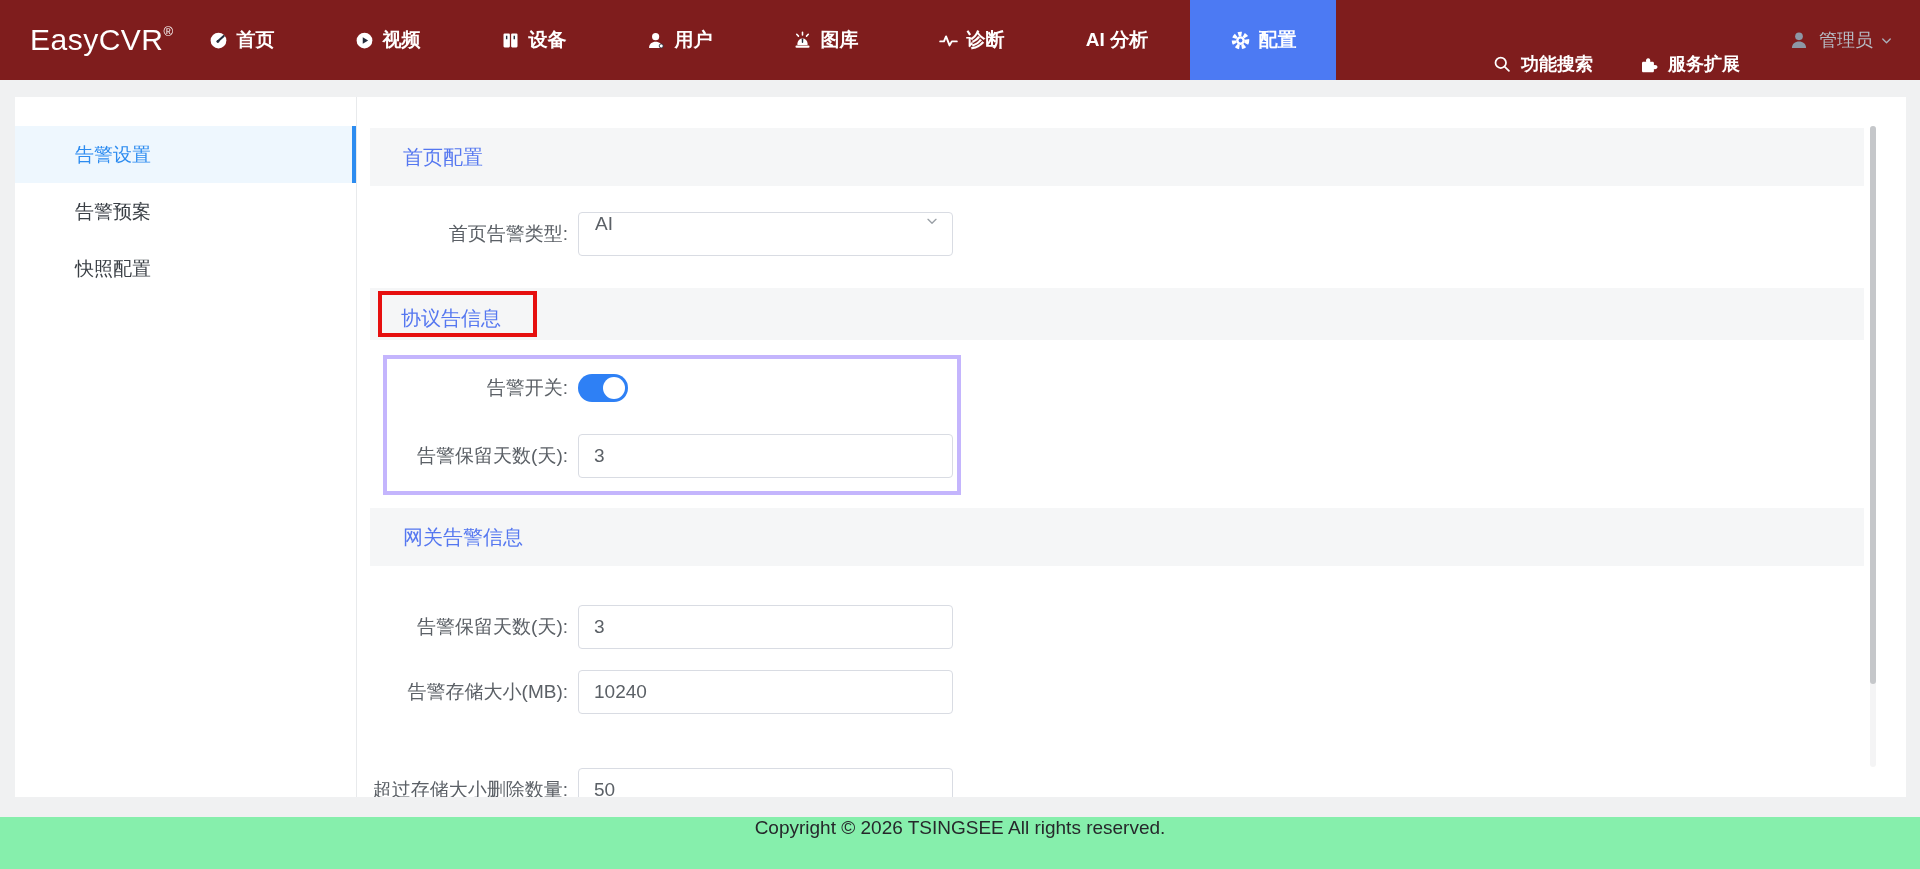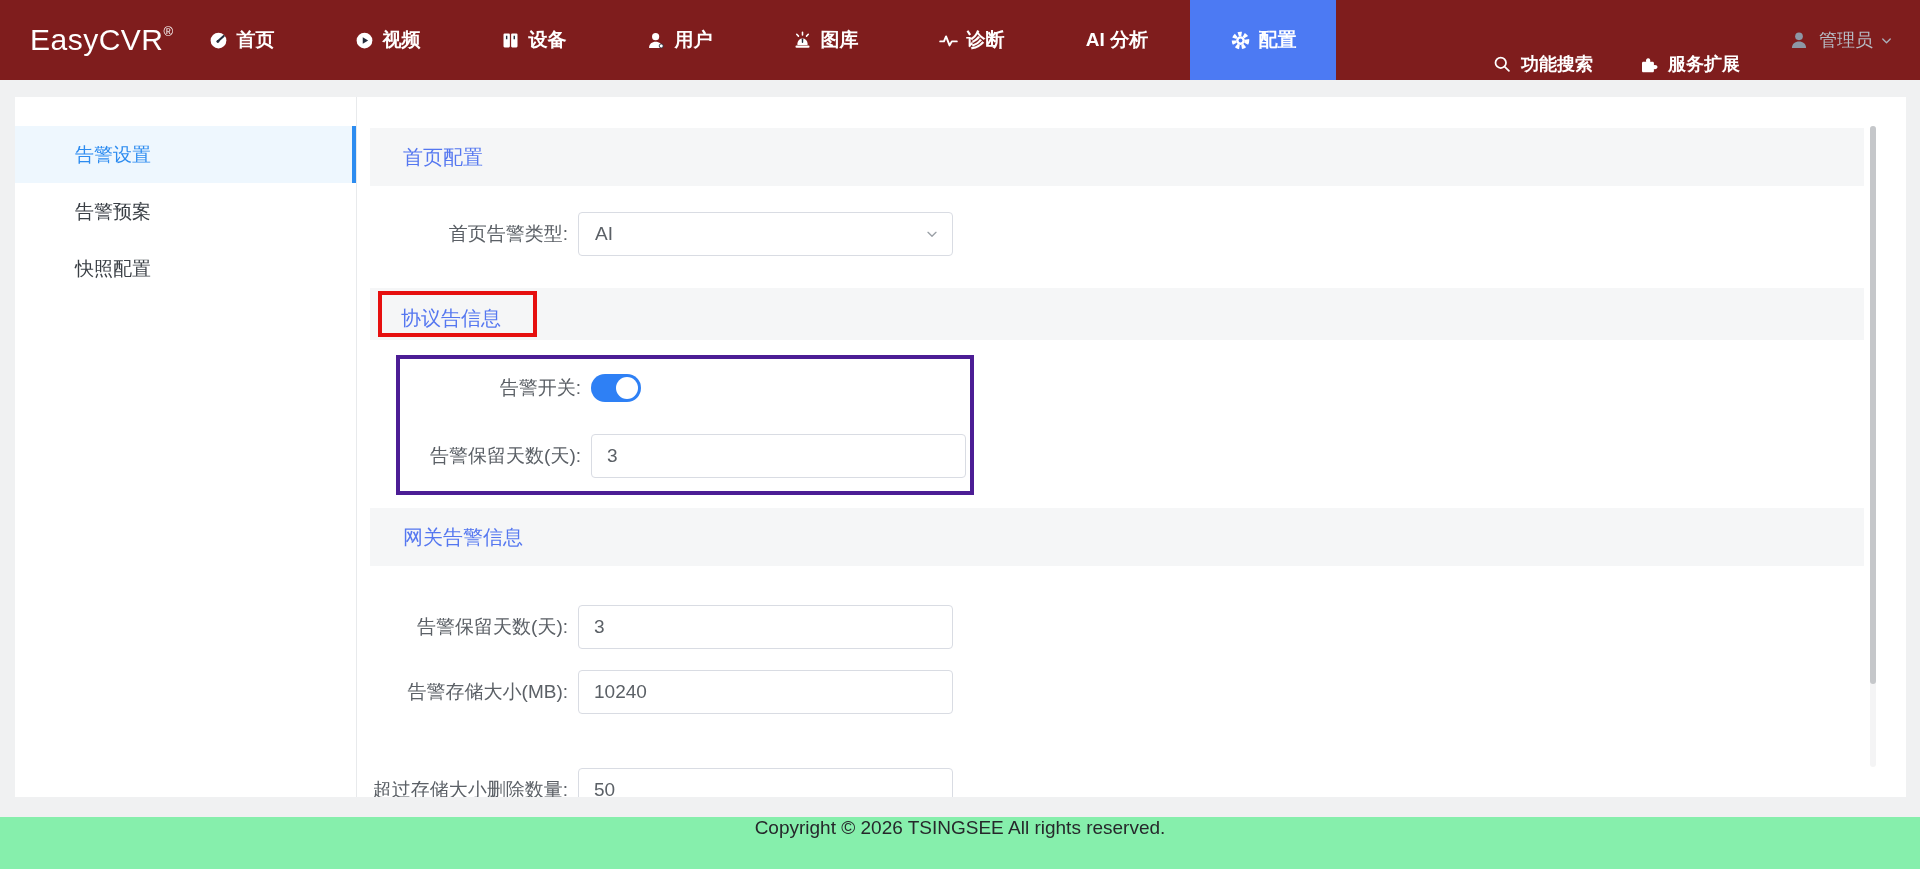--- a/index.html
+++ b/index.html
@@ -39,25 +39,25 @@
   .sec-title { color:#5577f0; font-size:20px; }
   .annot-title { height:46px; border:4px solid #e60f0f; display:inline-flex;
     align-items:center; margin-left:8px; padding:8px 32px 0 19px; }
 
   .form-row { display:flex; align-items:center; }
   .lbl { width:198px; text-align:right; margin-right:10px; font-size:19px; color:#5b6066;
     white-space:nowrap; flex:none; }
   .annot-box .lbl { width:181px; }
   .select, .txt { width:375px; height:44px; border:1px solid #d9dce3; border-radius:4px;
     background:#fff; font-size:19px; color:#5b6066; }
-  .select { display:flex; align-items:center; padding:0 12px 0 16px; cursor:pointer; }
+  .select { display:flex; padding:0 12px 0 16px; cursor:pointer; }
   .select .sel-val { flex:1; }
   .txt { padding:0 15px; outline:none; }
 
-  .annot-box { width:578px; border:4px solid #4c1d95; margin:15px 0 0 26px;
+  .annot-box { width:578px; border:4px solid #c4b5fd; margin:15px 0 0 13px;
     padding:15px 0 13px 0; }
 
   .toggle { width:50px; height:28px; border-radius:14px; background:#2e80f5;
     position:relative; cursor:pointer; }
   .toggle .knob { width:22px; height:22px; border-radius:50%; background:#fff;
     position:absolute; top:3px; right:3px; }
 
   .mt26 { margin-top:26px; } .mt32 { margin-top:32px; } .mt13 { margin-top:13px; }
   .mt39 { margin-top:39px; } .mt21 { margin-top:21px; } .mt54 { margin-top:54px; }
   .row-toggle { height:28px; }

